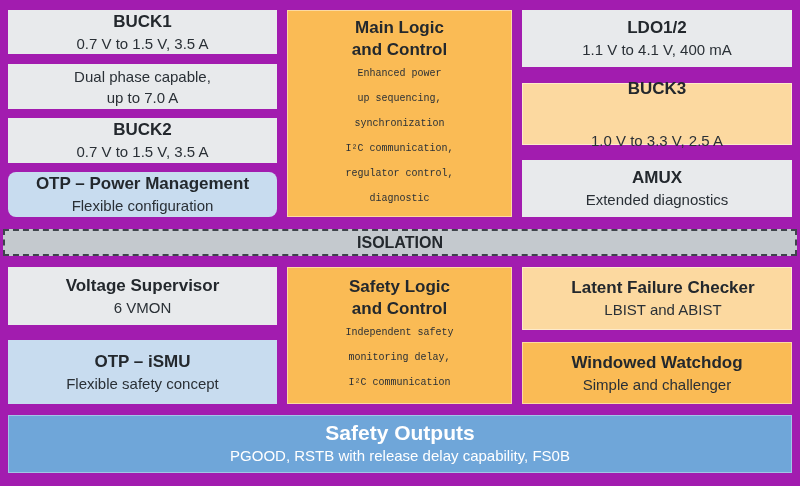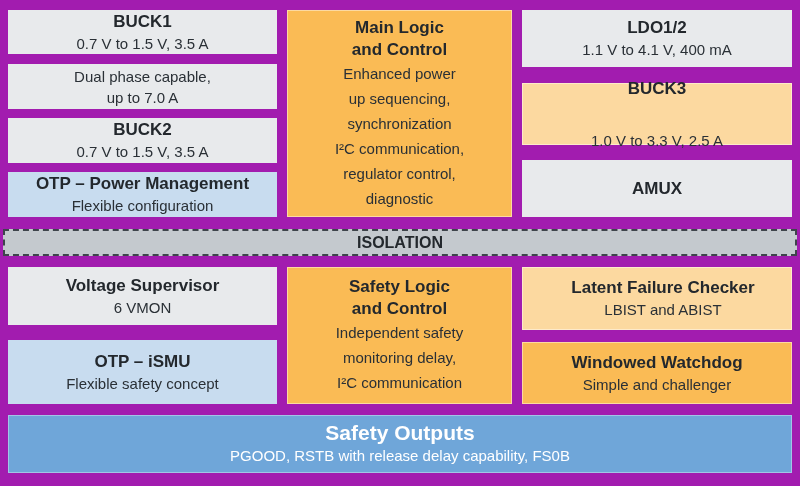--- a/index.html
+++ b/index.html
@@ -35,30 +35,31 @@
     font-size:17px;
     line-height:22px;
     color:#23282D;
   }
   .block-sub{
     font-size:15px;
     line-height:21px;
     color:#2A3036;
   }
   .body-line{
-    font-size:15px;
+    font-size:10px;
     line-height:25px;
     color:#2A3036;
+    font-family:Liberation Mono, monospace;
   }
 
   
   #buck1{left:8px;top:10px;width:269px;height:44px;}
   #dual-phase{left:8px;top:64px;width:269px;height:45px;}
   #buck2{left:8px;top:118px;width:269px;height:45px;}
-  #otp-pm{left:8px;top:172px;width:269px;height:45px;}
+  #otp-pm{left:8px;top:172px;width:269px;height:45px;border-radius:8px;}
 
   
   #main-logic{left:287px;top:10px;width:225px;height:207px;padding:6px 0;}
 
   
   #ldo12{left:522px;top:10px;width:270px;height:57px;}
   #buck3{left:522px;top:83px;width:270px;height:62px;gap:30px;}
   #amux{left:522px;top:160px;width:270px;height:57px;}
 
   
@@ -126,20 +127,21 @@
     <div class="block-sub">1.1 V to 4.1 V, 400 mA</div>
   </div>
 
   <div class="block lightorange" id="buck3">
     <div class="block-title">BUCK3</div>
     <div class="block-sub">1.0 V to 3.3 V, 2.5 A</div>
   </div>
 
   <div class="block gray" id="amux">
     <div class="block-title">AMUX</div>
+    <div class="block-sub">Extended diagnostics</div>
   </div>
 
   <div class="block" id="isolation">
     <div class="block-title">ISOLATION</div>
   </div>
 
   <div class="block gray" id="voltage-supervisor">
     <div class="block-title">Voltage Supervisor</div>
     <div class="block-sub">6 VMON</div>
   </div>

